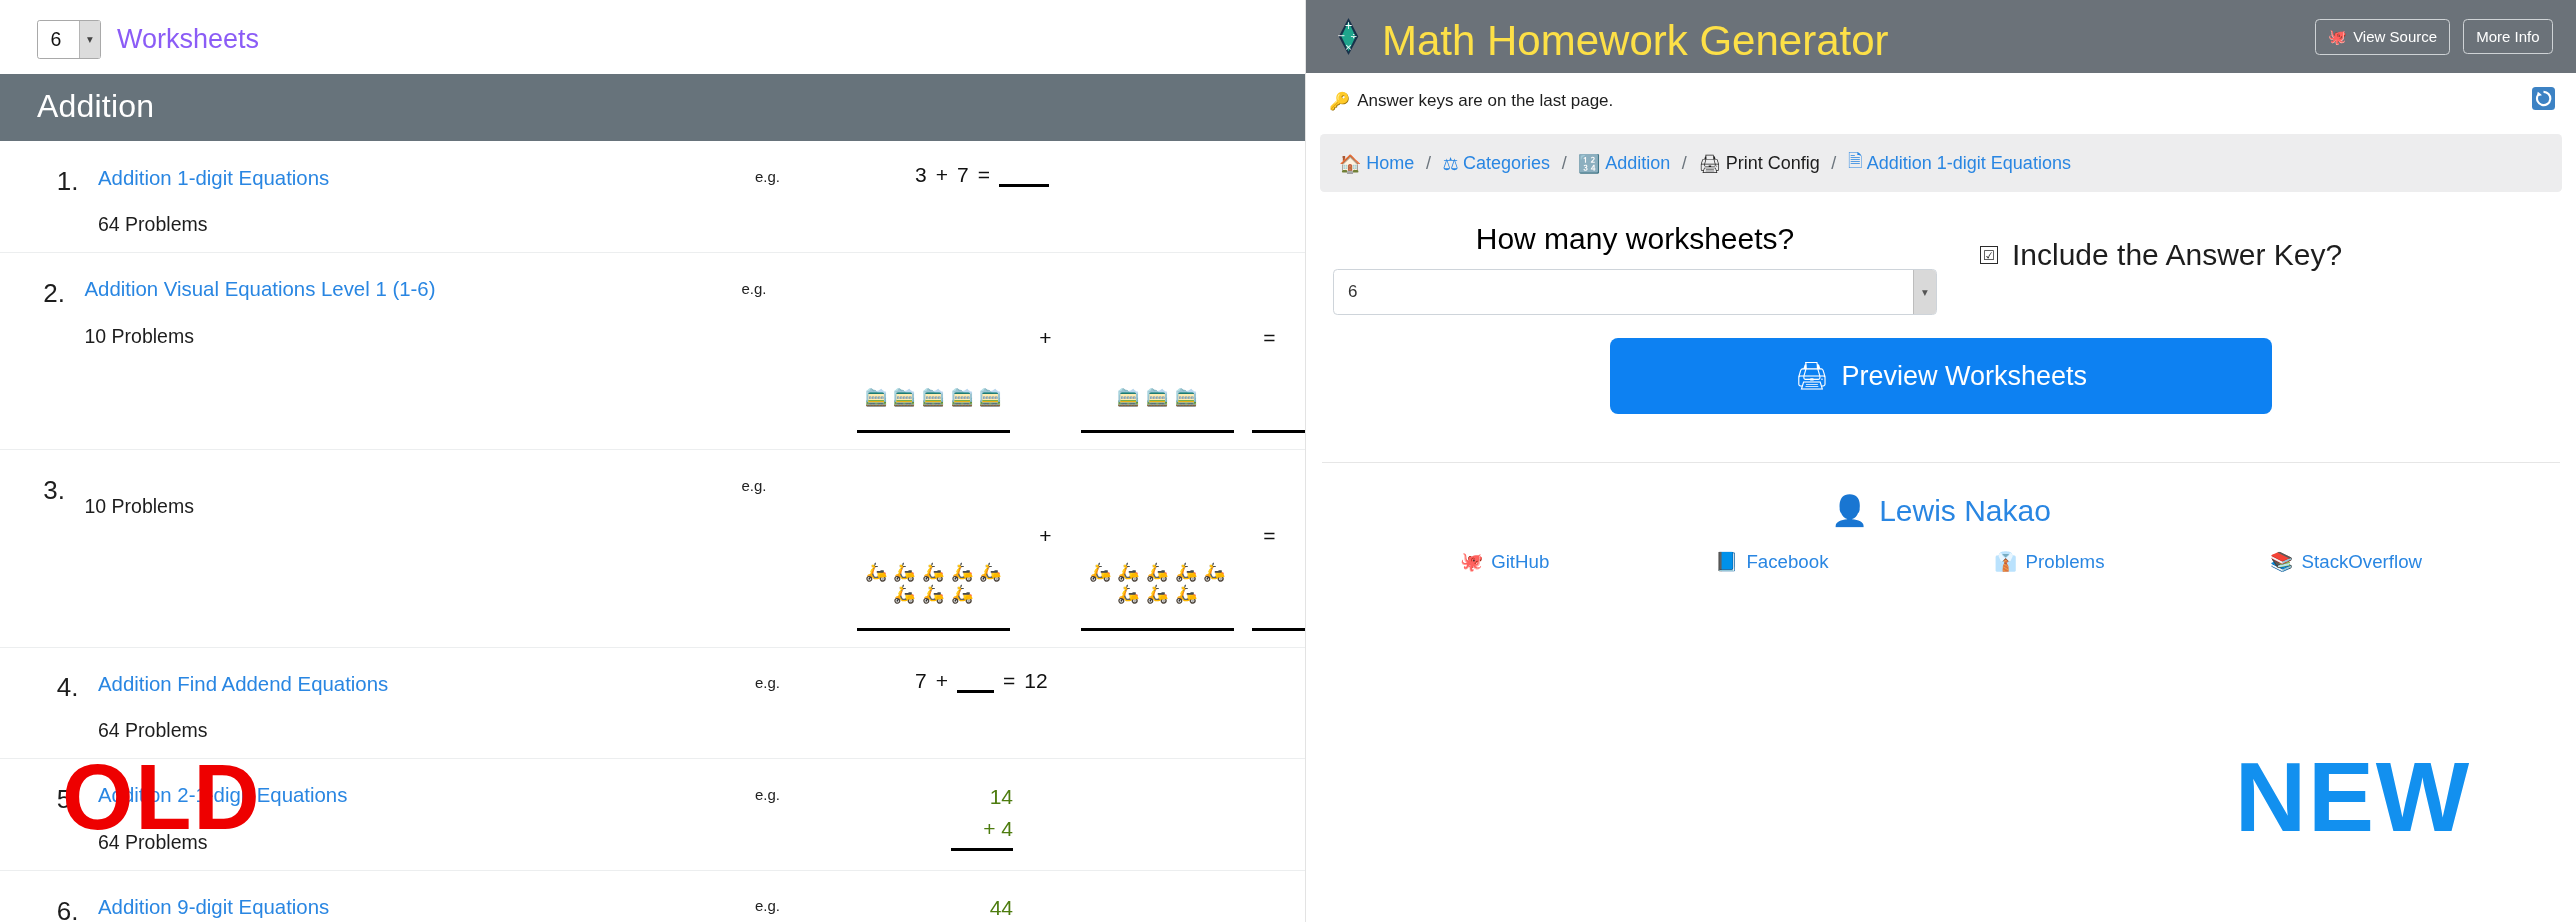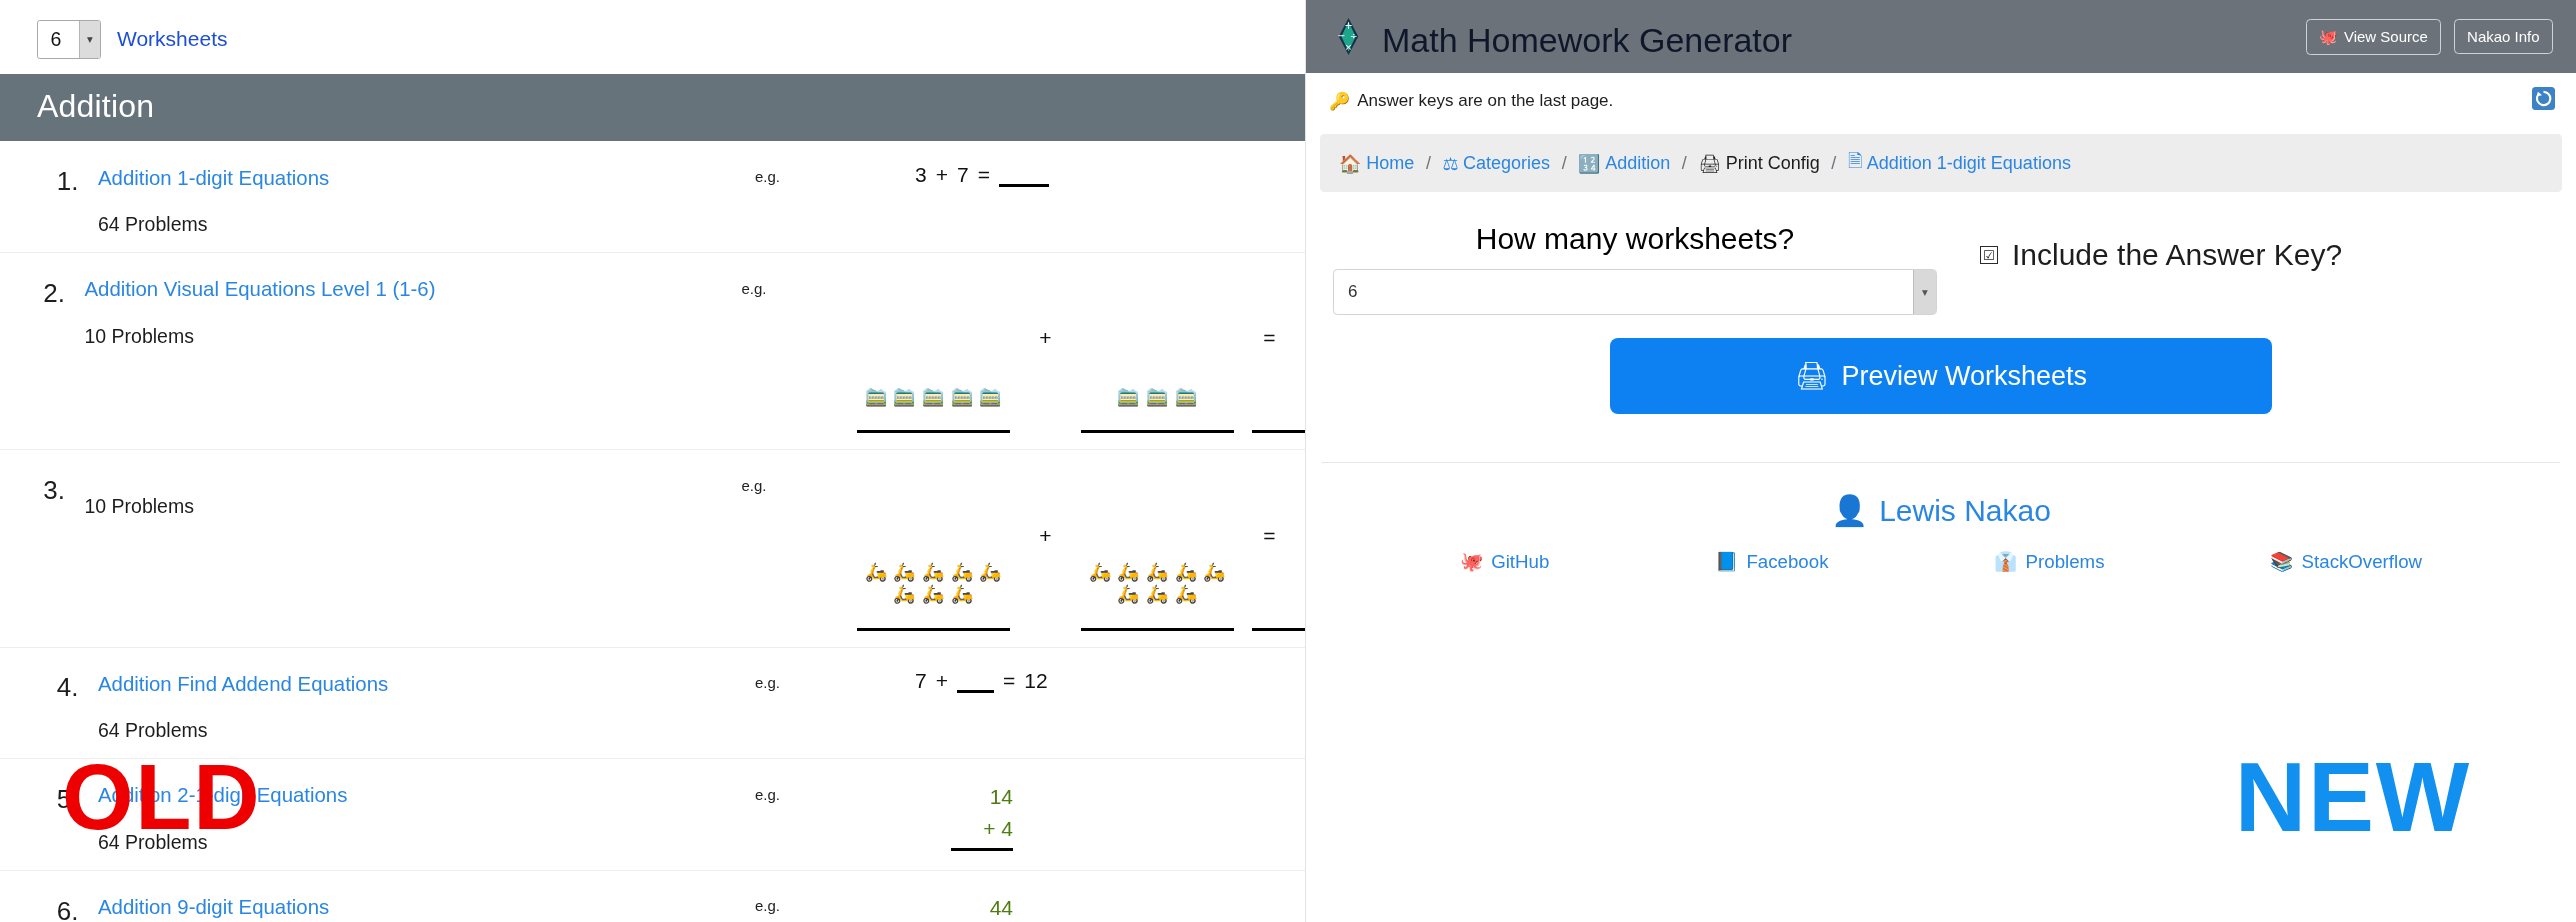--- a/index.html
+++ b/index.html
@@ -35,21 +35,21 @@
     position: relative;
     padding-left: 12.4px;
   }
   .ws-select .arrowbox {
     position: absolute; right: 0; top: 0; bottom: 0;
     width: 21px; background: #dcdcdc;
     border-left: 0.9px solid #b5b5b5;
     display: flex; align-items: center; justify-content: center;
     font-size: 11.5px; color: #444;
   }
-  .ws-label { font-size: 21px; color: #1d4ed8; }
+  .ws-label { font-size: 27px; color: #8b5cf6; }
 
   .section-header {
     background: #67737b;
     color: #ffffff;
     font-size: 32px;
     padding: 14px 0 16px 37px;
     margin-top: 3.6px;
     letter-spacing: 0.2px;
     font-weight: 400;
   }
@@ -126,22 +126,22 @@
     display: flex; align-items: center;
     padding: 0 23px 0 23px;
   }
   .logo-badge {
     width: 39px; height: 39px;
     margin-right: 14px;
     flex: 0 0 39px;
     position: relative;
   }
   .app-title {
-    color: #0f172a;
-    font-size: 34px;
+    color: #fde047;
+    font-size: 42px;
     font-weight: 400;
     flex: 1;
     white-space: nowrap;
     margin-top: 8px;
   }
   .hdr-btn {
     border: 0.9px solid #cfd3d6;
     border-radius: 4.4px;
     color: #ffffff;
     background: transparent;
@@ -428,21 +428,21 @@
           <text x="28" y="25" font-size="10" fill="#fff" text-anchor="middle" font-family="DejaVu Sans, sans-serif">÷</text>
           <text x="22" y="37" font-size="10" fill="#fff" text-anchor="middle" font-family="DejaVu Sans, sans-serif">×</text>
         </svg>
       </div>
       <div class="app-title">Math Homework Generator</div>
       <div class="hdr-btn">
         <span class="emoji">🐙</span>
         <span>View Source</span>
       </div>
       <div class="hdr-btn">
-        <span>Nakao Info</span>
+        <span>More Info</span>
       </div>
     </div>
 
     <div class="notice-bar">
       <span class="emoji">🔑</span>
       <span>Answer keys are on the last page.</span>
       <span class="spacer"></span>
       <span>
         <svg width="23" height="23" viewBox="0 0 26 26">
           <rect x="0" y="0" width="26" height="26" rx="4" fill="#3c82c4"></rect>

